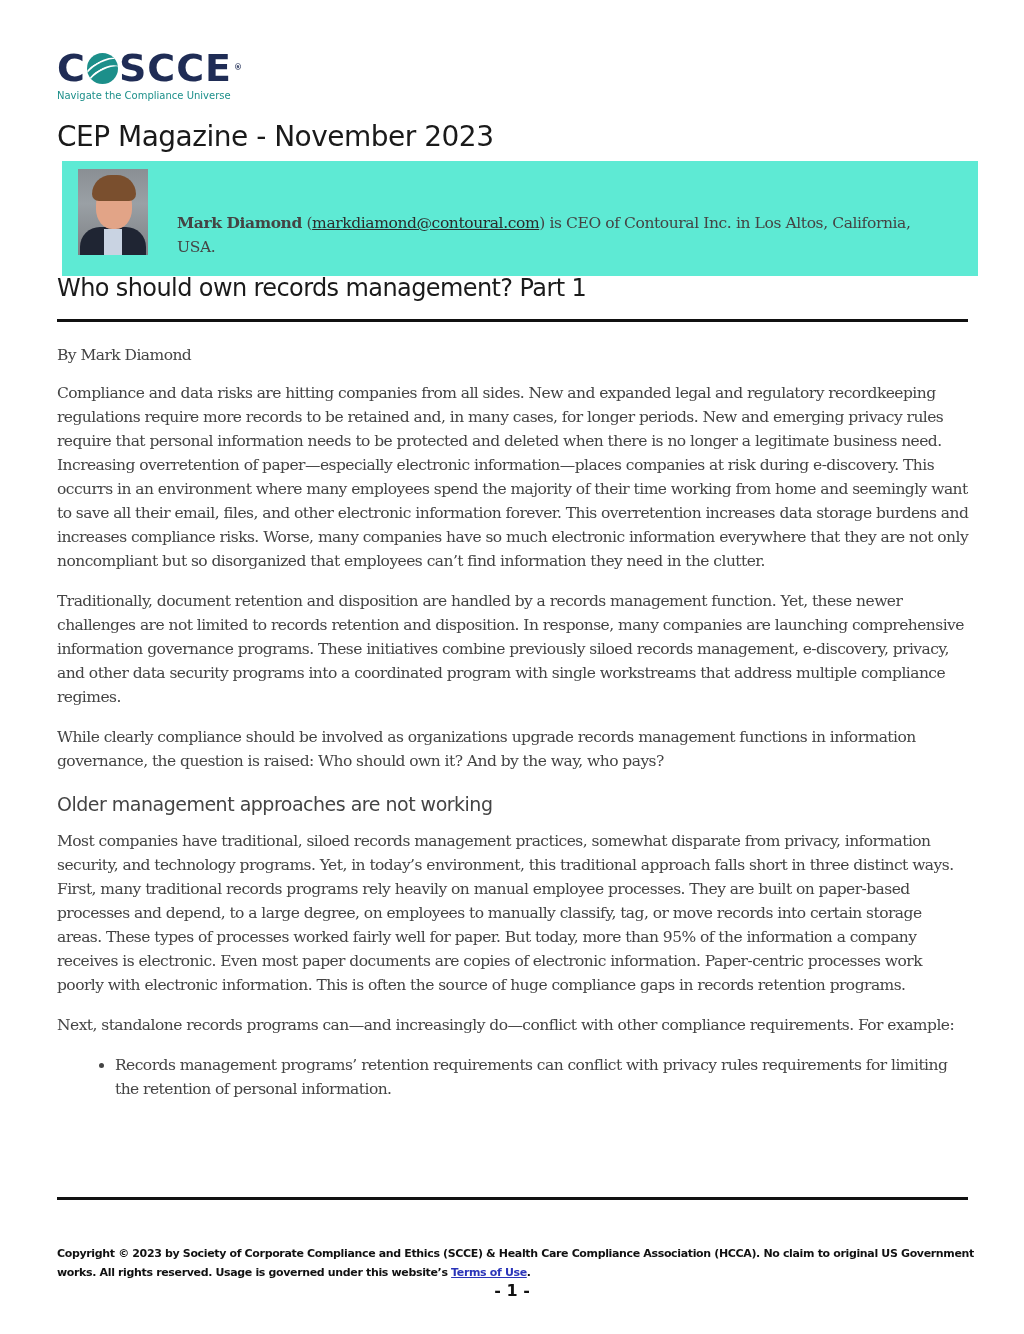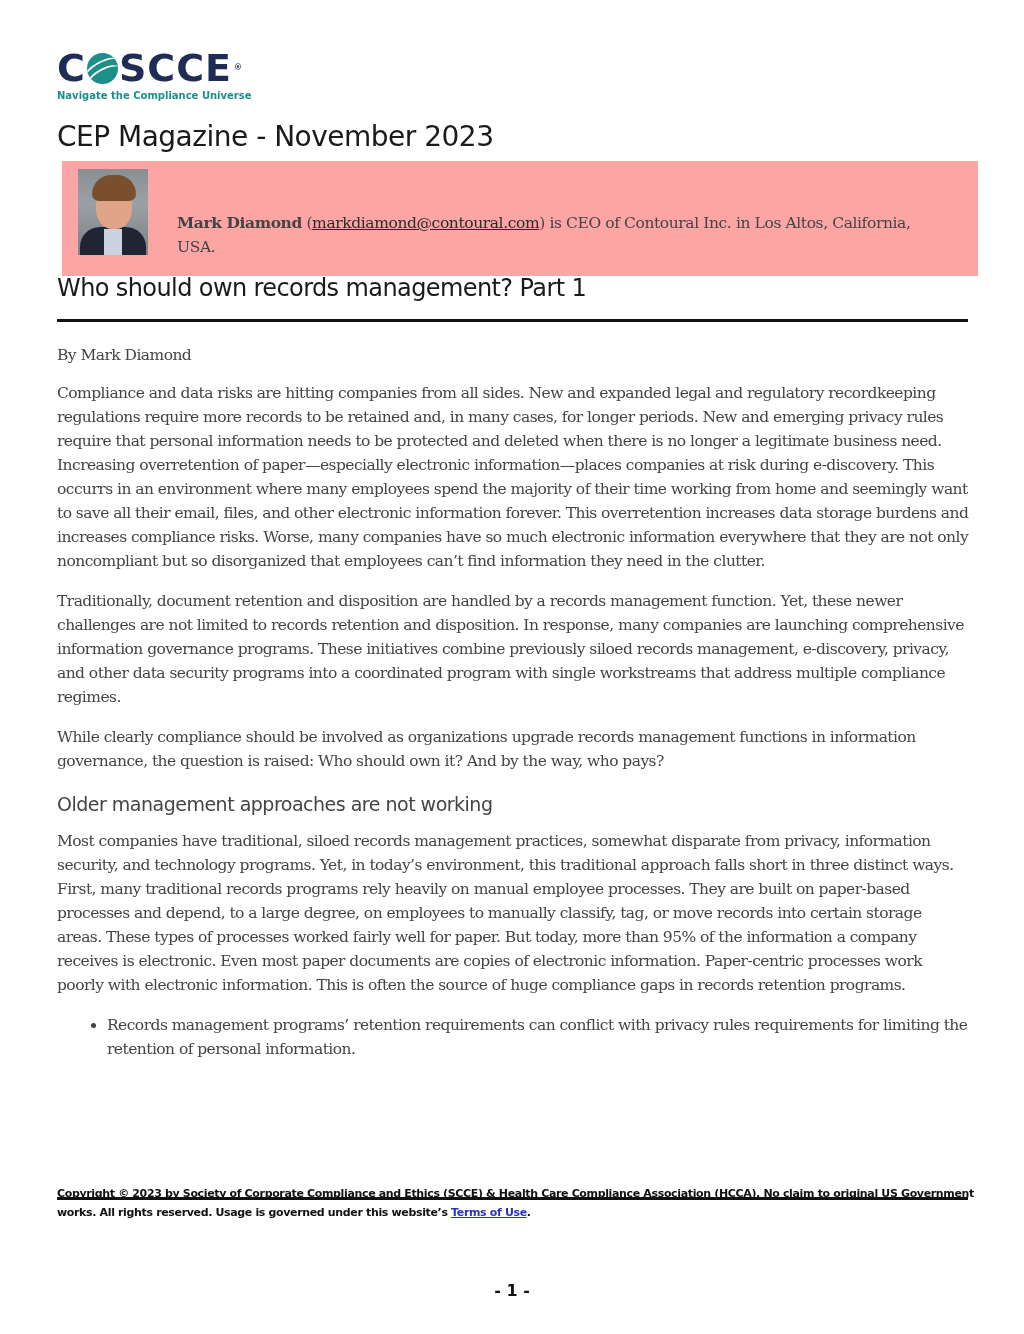--- a/index.html
+++ b/index.html
@@ -4,46 +4,46 @@
 <style>
   html, body { margin: 0; padding: 0; background: #ffffff; }
   body { width: 1024px; height: 1334px; position: relative; overflow: hidden; color: #2b2b2b; }
 
   .logo { position: absolute; left: 57px; top: 48px; width: 210px; height: 56px; }
   .logo-word { font-family: "DejaVu Sans", sans-serif; font-weight: bold; font-size: 38px; letter-spacing: 1px; color: #1f2c55; line-height: 40px; display: flex; align-items: center; }
   .logo-o { display: inline-block; width: 31px; height: 31px; border-radius: 50%; background: #1c8f8a; position: relative; margin: 0 1px; overflow: hidden; }
   .logo-o::before { content: ""; position: absolute; left: -6px; top: 8px; width: 44px; height: 22px; border-top: 2px solid #ffffff; border-radius: 50%; transform: rotate(-30deg); }
   .logo-o::after { content: ""; position: absolute; left: -2px; top: 15px; width: 40px; height: 20px; border-top: 2px solid #ffffff; border-radius: 50%; transform: rotate(-30deg); }
   .logo-reg { font-size: 8px; vertical-align: top; margin-left: 2px; color: #1f2c55; }
-  .logo-tag { font-family: "DejaVu Sans", sans-serif; font-size: 10px; font-weight: bold; color: #1c8f8a; margin-top: 2px; letter-spacing: 0; }
+  .logo-tag { font-family: "DejaVu Sans", sans-serif; font-size: 10px; font-weight: normal; color: #1c8f8a; margin-top: 2px; letter-spacing: 0; }
 
   .mag-title { position: absolute; left: 57px; top: 120px; font-family: "DejaVu Sans", sans-serif; font-size: 28px; font-weight: 500; color: #1a1a1a; letter-spacing: -0.5px; }
 
-  .bio-box { position: absolute; left: 62px; top: 161px; width: 916px; height: 115px; background: #fca5a5; }
+  .bio-box { position: absolute; left: 62px; top: 161px; width: 916px; height: 115px; background: #5eead4; }
   .bio-photo { position: absolute; left: 16px; top: 8px; width: 70px; height: 86px; background: linear-gradient(180deg, #8a8f94 0%, #9aa0a5 40%, #7d8084 100%); overflow: hidden; }
   .bio-photo .hair { position: absolute; left: 14px; top: 6px; width: 44px; height: 26px; background: #7a4f2e; border-radius: 22px 22px 8px 8px; }
   .bio-photo .face { position: absolute; left: 18px; top: 16px; width: 36px; height: 44px; background: #e2a487; border-radius: 45%; }
   .bio-photo .body { position: absolute; left: 2px; top: 58px; width: 66px; height: 40px; background: #1f2533; border-radius: 20px 20px 0 0; }
   .bio-photo .collar { position: absolute; left: 26px; top: 60px; width: 18px; height: 30px; background: #c9d3e2; }
   .bio-text { position: absolute; left: 115px; top: 50px; width: 760px; font-family: "DejaVu Serif", serif; font-size: 15.5px; line-height: 24px; color: #444; letter-spacing: -0.4px; }
   .bio-text a { color: #2b2b2b; text-decoration: underline; }
 
   .article-title { position: absolute; left: 57px; top: 274px; font-family: "DejaVu Sans", sans-serif; font-size: 24px; font-weight: 500; color: #1a1a1a; letter-spacing: -0.6px; }
   .rule { position: absolute; left: 57px; width: 911px; height: 3px; background: #111; }
   .rule.top { top: 319px; }
   .rule.bottom { top: 1197px; }
 
   .content { position: absolute; left: 57px; top: 343px; width: 920px; font-family: "DejaVu Serif", serif; font-size: 15.5px; line-height: 24px; color: #444; letter-spacing: -0.55px; }
   .content p { margin: 0 8px 16px 0; }
   .byline { margin-bottom: 14px !important; }
   .section-heading { font-family: "DejaVu Sans", sans-serif; font-weight: normal; font-size: 19px; color: #444; letter-spacing: -0.5px; margin: 2px 0 10px 0; line-height: 30px; }
   .content ul { margin: 0; padding-left: 50px; }
-  .content li { margin: 0; }
+  .content li { margin: 8px; }
 
-  .footer { position: absolute; left: 57px; top: 1184px; width: 920px; font-family: "DejaVu Sans", sans-serif; font-size: 11px; font-weight: bold; line-height: 19px; color: #111; letter-spacing: -0.35px; }
+  .footer { position: absolute; left: 57px; top: 1244px; width: 920px; font-family: "DejaVu Sans", sans-serif; font-size: 11px; font-weight: bold; line-height: 19px; color: #111; letter-spacing: -0.35px; }
   .footer a { color: #2a34b8; text-decoration: underline; }
 
   .page-num { position: absolute; left: 0; width: 1024px; top: 1281px; text-align: center; font-family: "DejaVu Sans", sans-serif; font-weight: bold; font-size: 16px; color: #111; }
 </style>
 </head>
 <body>
 
 <div class="logo">
   <div class="logo-word">
     <span>C</span>
@@ -71,20 +71,21 @@
 <div class="article-title">Who should own records management? Part 1</div>
 <div class="rule top"></div>
 
 <div class="content">
   <p class="byline">By Mark Diamond</p>
   <p>Compliance and data risks are hitting companies from all sides. New and expanded legal and regulatory recordkeeping regulations require more records to be retained and, in many cases, for longer periods. New and emerging privacy rules require that personal information needs to be protected and deleted when there is no longer a legitimate business need. Increasing overretention of paper—especially electronic information—places companies at risk during e-discovery. This occurrs in an environment where many employees spend the majority of their time working from home and seemingly want to save all their email, files, and other electronic information forever. This overretention increases data storage burdens and increases compliance risks. Worse, many companies have so much electronic information everywhere that they are not only noncompliant but so disorganized that employees can’t find information they need in the clutter.</p>
   <p>Traditionally, document retention and disposition are handled by a records management function. Yet, these newer challenges are not limited to records retention and disposition. In response, many companies are launching comprehensive information governance programs. These initiatives combine previously siloed records management, e-discovery, privacy, and other data security programs into a coordinated program with single workstreams that address multiple compliance regimes.</p>
   <p>While clearly compliance should be involved as organizations upgrade records management functions in information governance, the question is raised: Who should own it? And by the way, who pays?</p>
   <div class="section-heading">Older management approaches are not working</div>
   <p>Most companies have traditional, siloed records management practices, somewhat disparate from privacy, information security, and technology programs. Yet, in today’s environment, this traditional approach falls short in three distinct ways. First, many traditional records programs rely heavily on manual employee processes. They are built on paper-based processes and depend, to a large degree, on employees to manually classify, tag, or move records into certain storage areas. These types of processes worked fairly well for paper. But today, more than 95% of the information a company receives is electronic. Even most paper documents are copies of electronic information. Paper-centric processes work poorly with electronic information. This is often the source of huge compliance gaps in records retention programs.</p>
+  <p>Next, standalone records programs can—and increasingly do—conflict with other compliance requirements. For example:</p>
   <ul>
     <li>Records management programs’ retention requirements can conflict with privacy rules requirements for limiting the retention of personal information.</li>
   </ul>
 </div>
 
 <div class="rule bottom"></div>
 
 <div class="footer">
   <span>Copyright © 2023 by Society of Corporate Compliance and Ethics (SCCE) &amp; Health Care Compliance Association (HCCA). No claim to original US Government works. All rights reserved. Usage is governed under this website’s </span><a href="#">Terms of Use</a><span>.</span>
 </div>

